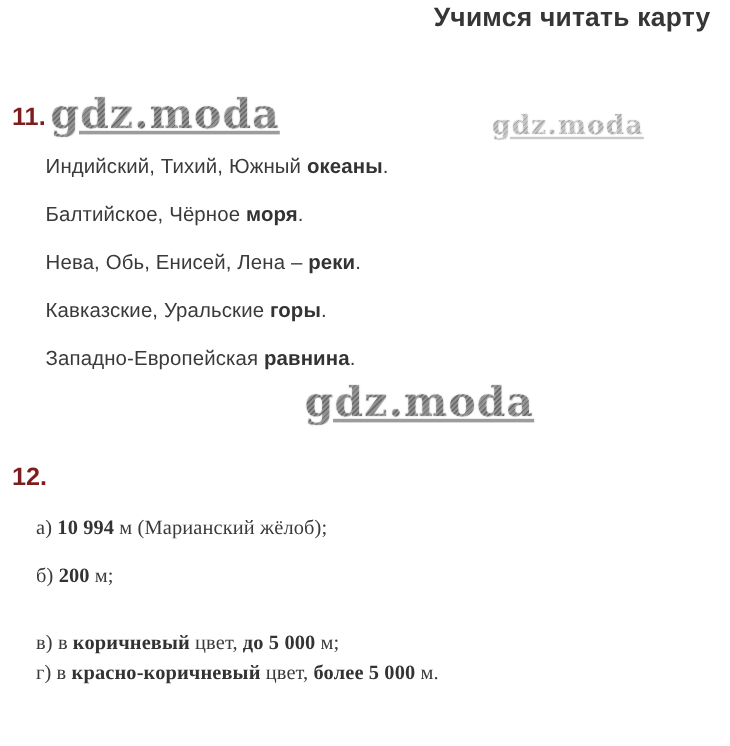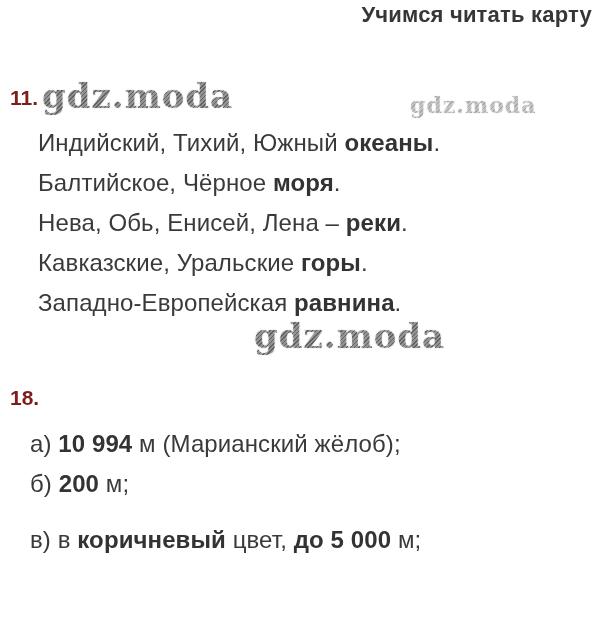--- a/index.html
+++ b/index.html
@@ -42,34 +42,35 @@
     position: absolute;
     font-family: "DejaVu Serif", serif;
     font-weight: 700;
     letter-spacing: 1px;
     white-space: nowrap;
     background: repeating-linear-gradient(135deg, #6e6e6e 0px, #6e6e6e 1px, #e9e9e9 1px, #e9e9e9 3px);
     -webkit-background-clip: text;
     background-clip: text;
     color: transparent;
     text-shadow: 0 0 1px rgba(90,90,90,0.6);
+    text-decoration: underline;
   }
   .wm-large  { left: 42px;  top: 76px;  font-size: 34px; }
   .wm-small  { left: 410px; top: 92px;  font-size: 22px; opacity: 0.55; }
   .wm-center { left: 254px; top: 316px; font-size: 34px; }
 
   .answer-line, .answer-item {
     position: absolute;
-    font-size: 24px;
+    font-size: 17px;
     color: #3a3a3a;
     white-space: nowrap;
     letter-spacing: 0.1px;
   }
   .answer-line { left: 38px; }
-  .answer-item { left: 30px; }
+  .answer-item { left: 30px; font-family: Liberation Serif, serif; }
   .l0 { top: 129px; }
   .l1 { top: 169px; }
   .l2 { top: 209px; }
   .l3 { top: 249px; }
   .l4 { top: 289px; }
   .i0 { top: 430px; }
   .i1 { top: 470px; }
   .i2 { top: 510px; margin-top: 16px; }
   .i3 { top: 551px; }
   b { font-weight: 700; color: #333333; }
@@ -90,22 +91,23 @@
   <div class="answer-line l2"><span>Нева, Обь, Енисей, Лена – </span><b>реки</b><span>.</span></div>
 
   <div class="answer-line l1"><span>Балтийское, Чёрное </span><b>моря</b><span>.</span></div>
 
   <div class="answer-line l4"><span>Западно-Европейская </span><b>равнина</b><span>.</span></div>
 
   <div class="answer-line l3"><span>Кавказские, Уральские </span><b>горы</b><span>.</span></div>
 
   <div class="wm wm-center">gdz.moda</div>
 
-  <div class="section-number num-12">18.</div>
+  <div class="section-number num-12">12.</div>
 
   <div class="answer-item i0"><span>а) </span><b>10 994</b><span> м (Марианский жёлоб);</span><b></b><span></span></div>
 
   <div class="answer-item i1"><span>б) </span><b>200</b><span> м;</span><b></b><span></span></div>
 
   <div class="answer-item i2"><span>в) в </span><b>коричневый</b><span> цвет, </span><b>до 5 000</b><span> м;</span></div>
 
+  <div class="answer-item i3"><span>г) в </span><b>красно-коричневый</b><span> цвет, </span><b>более 5 000</b><span> м.</span></div>
 
 </div>
 
 </body></html>

